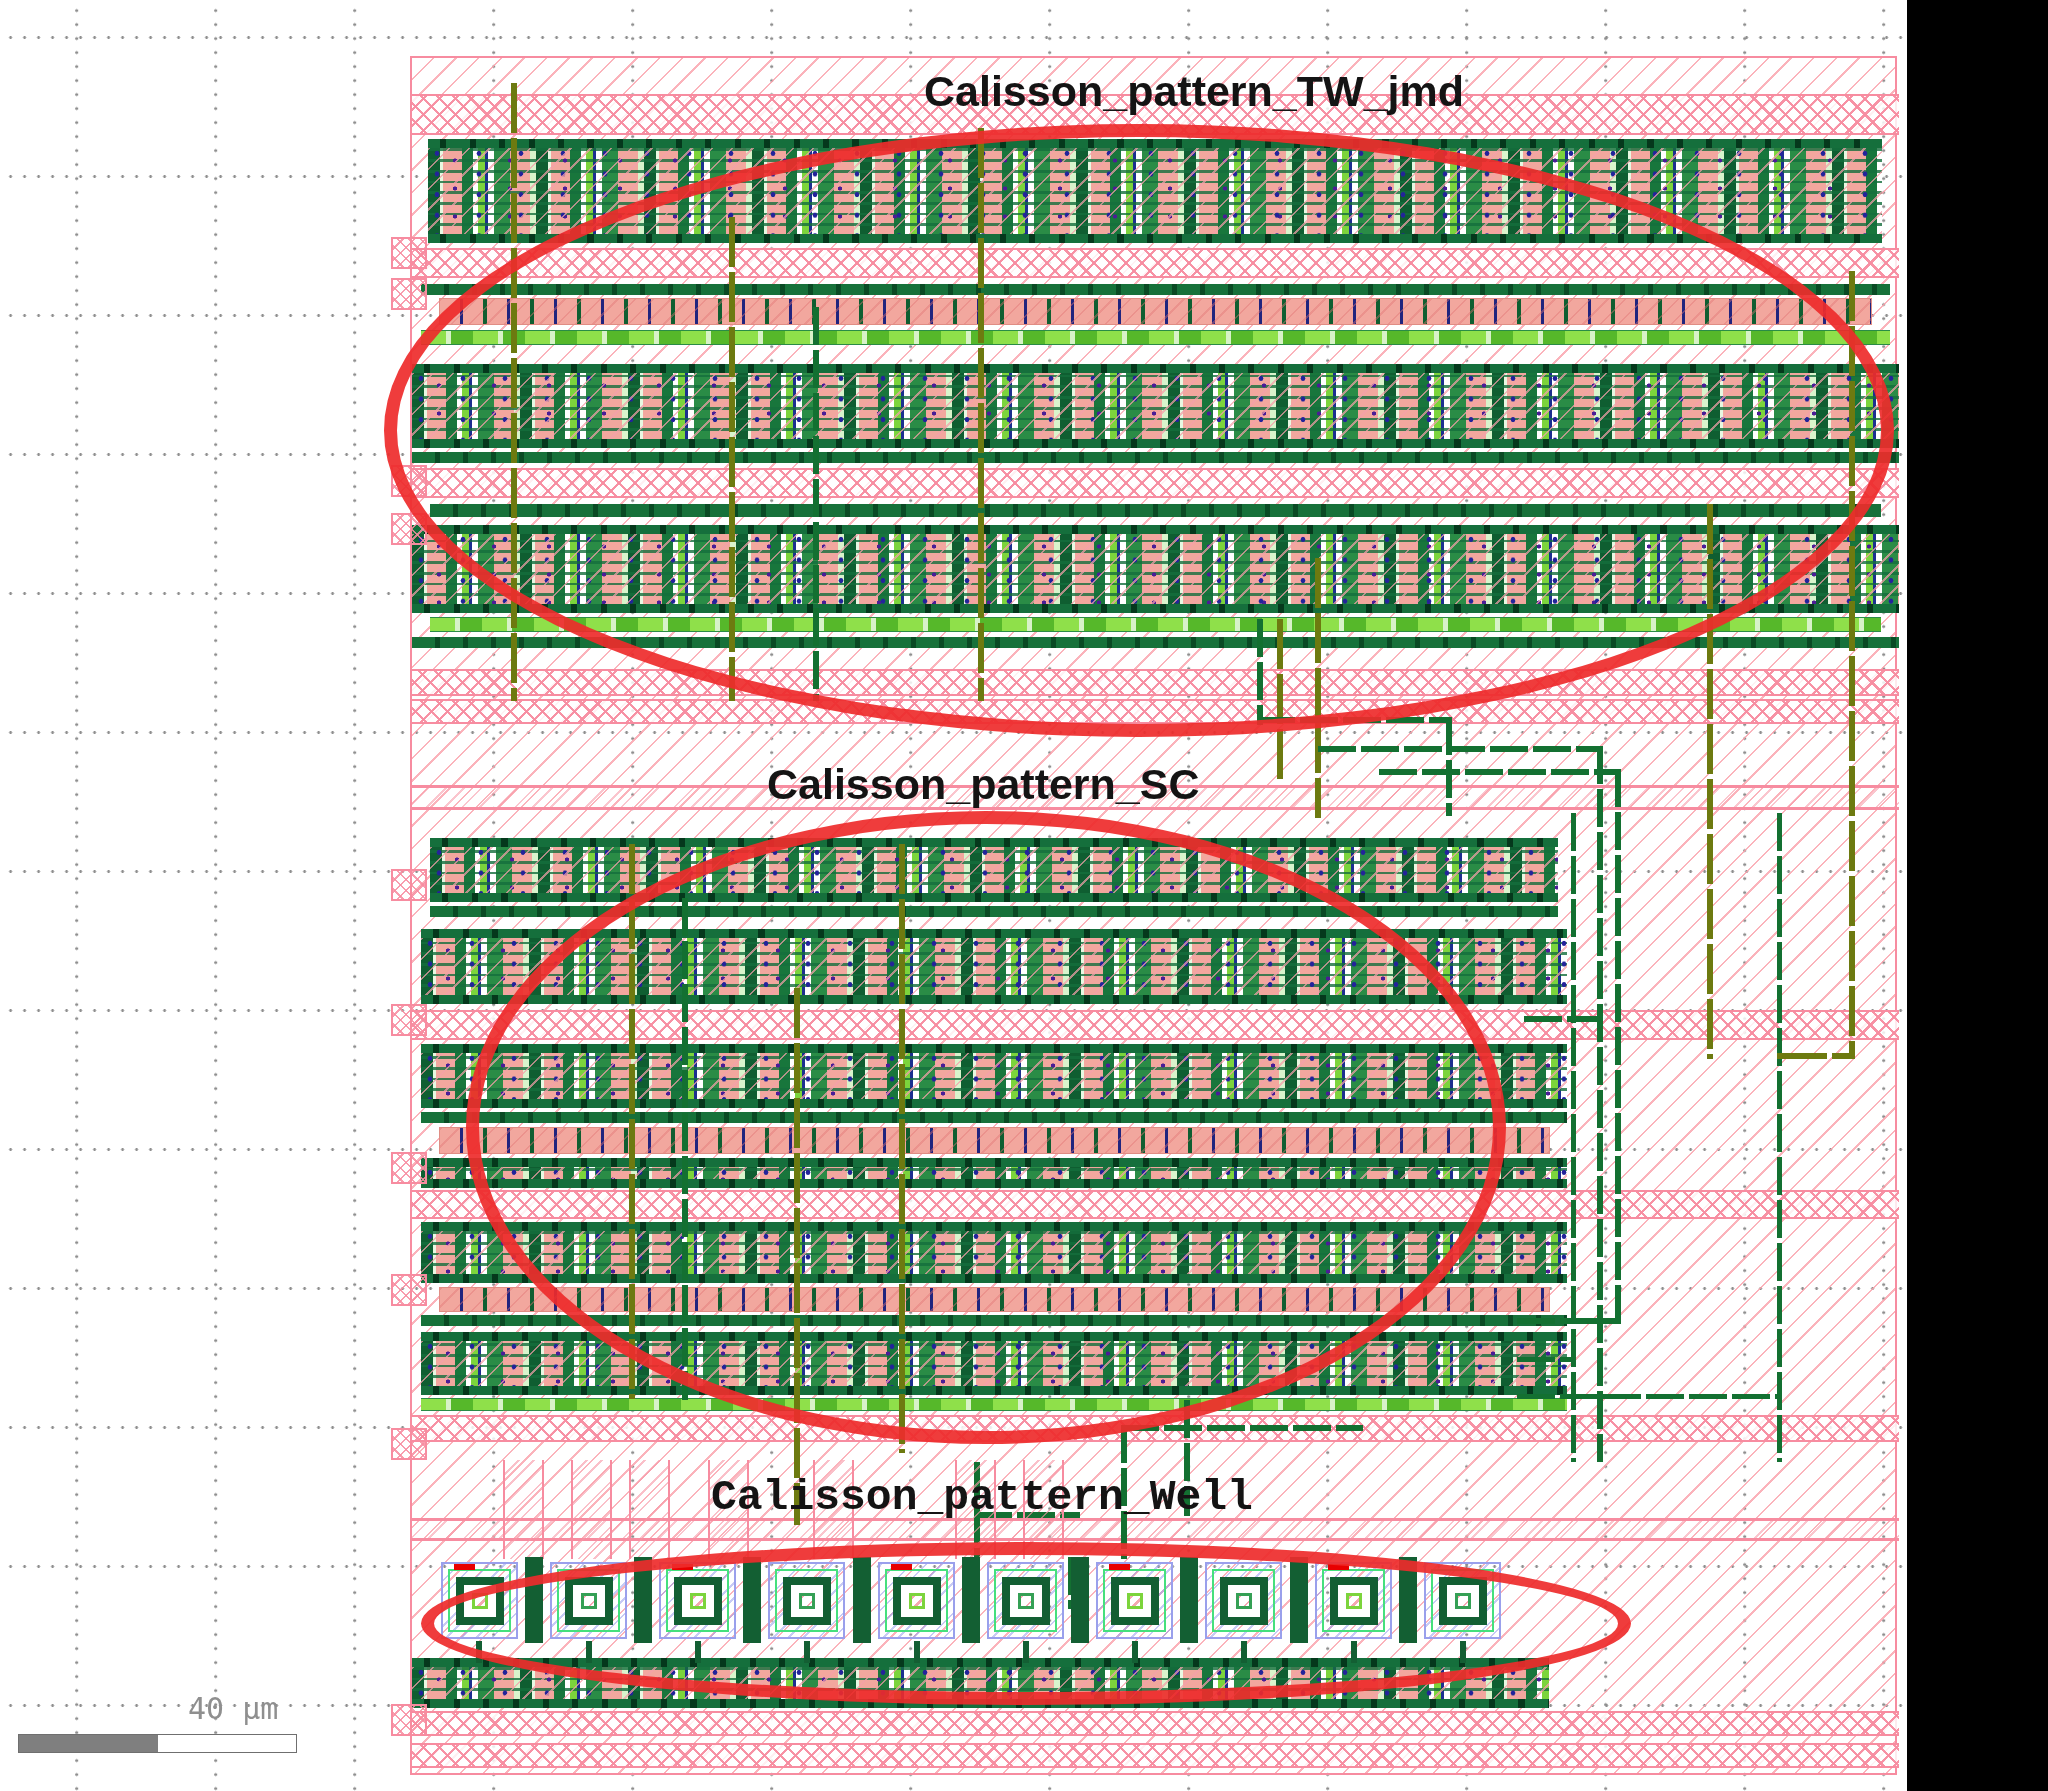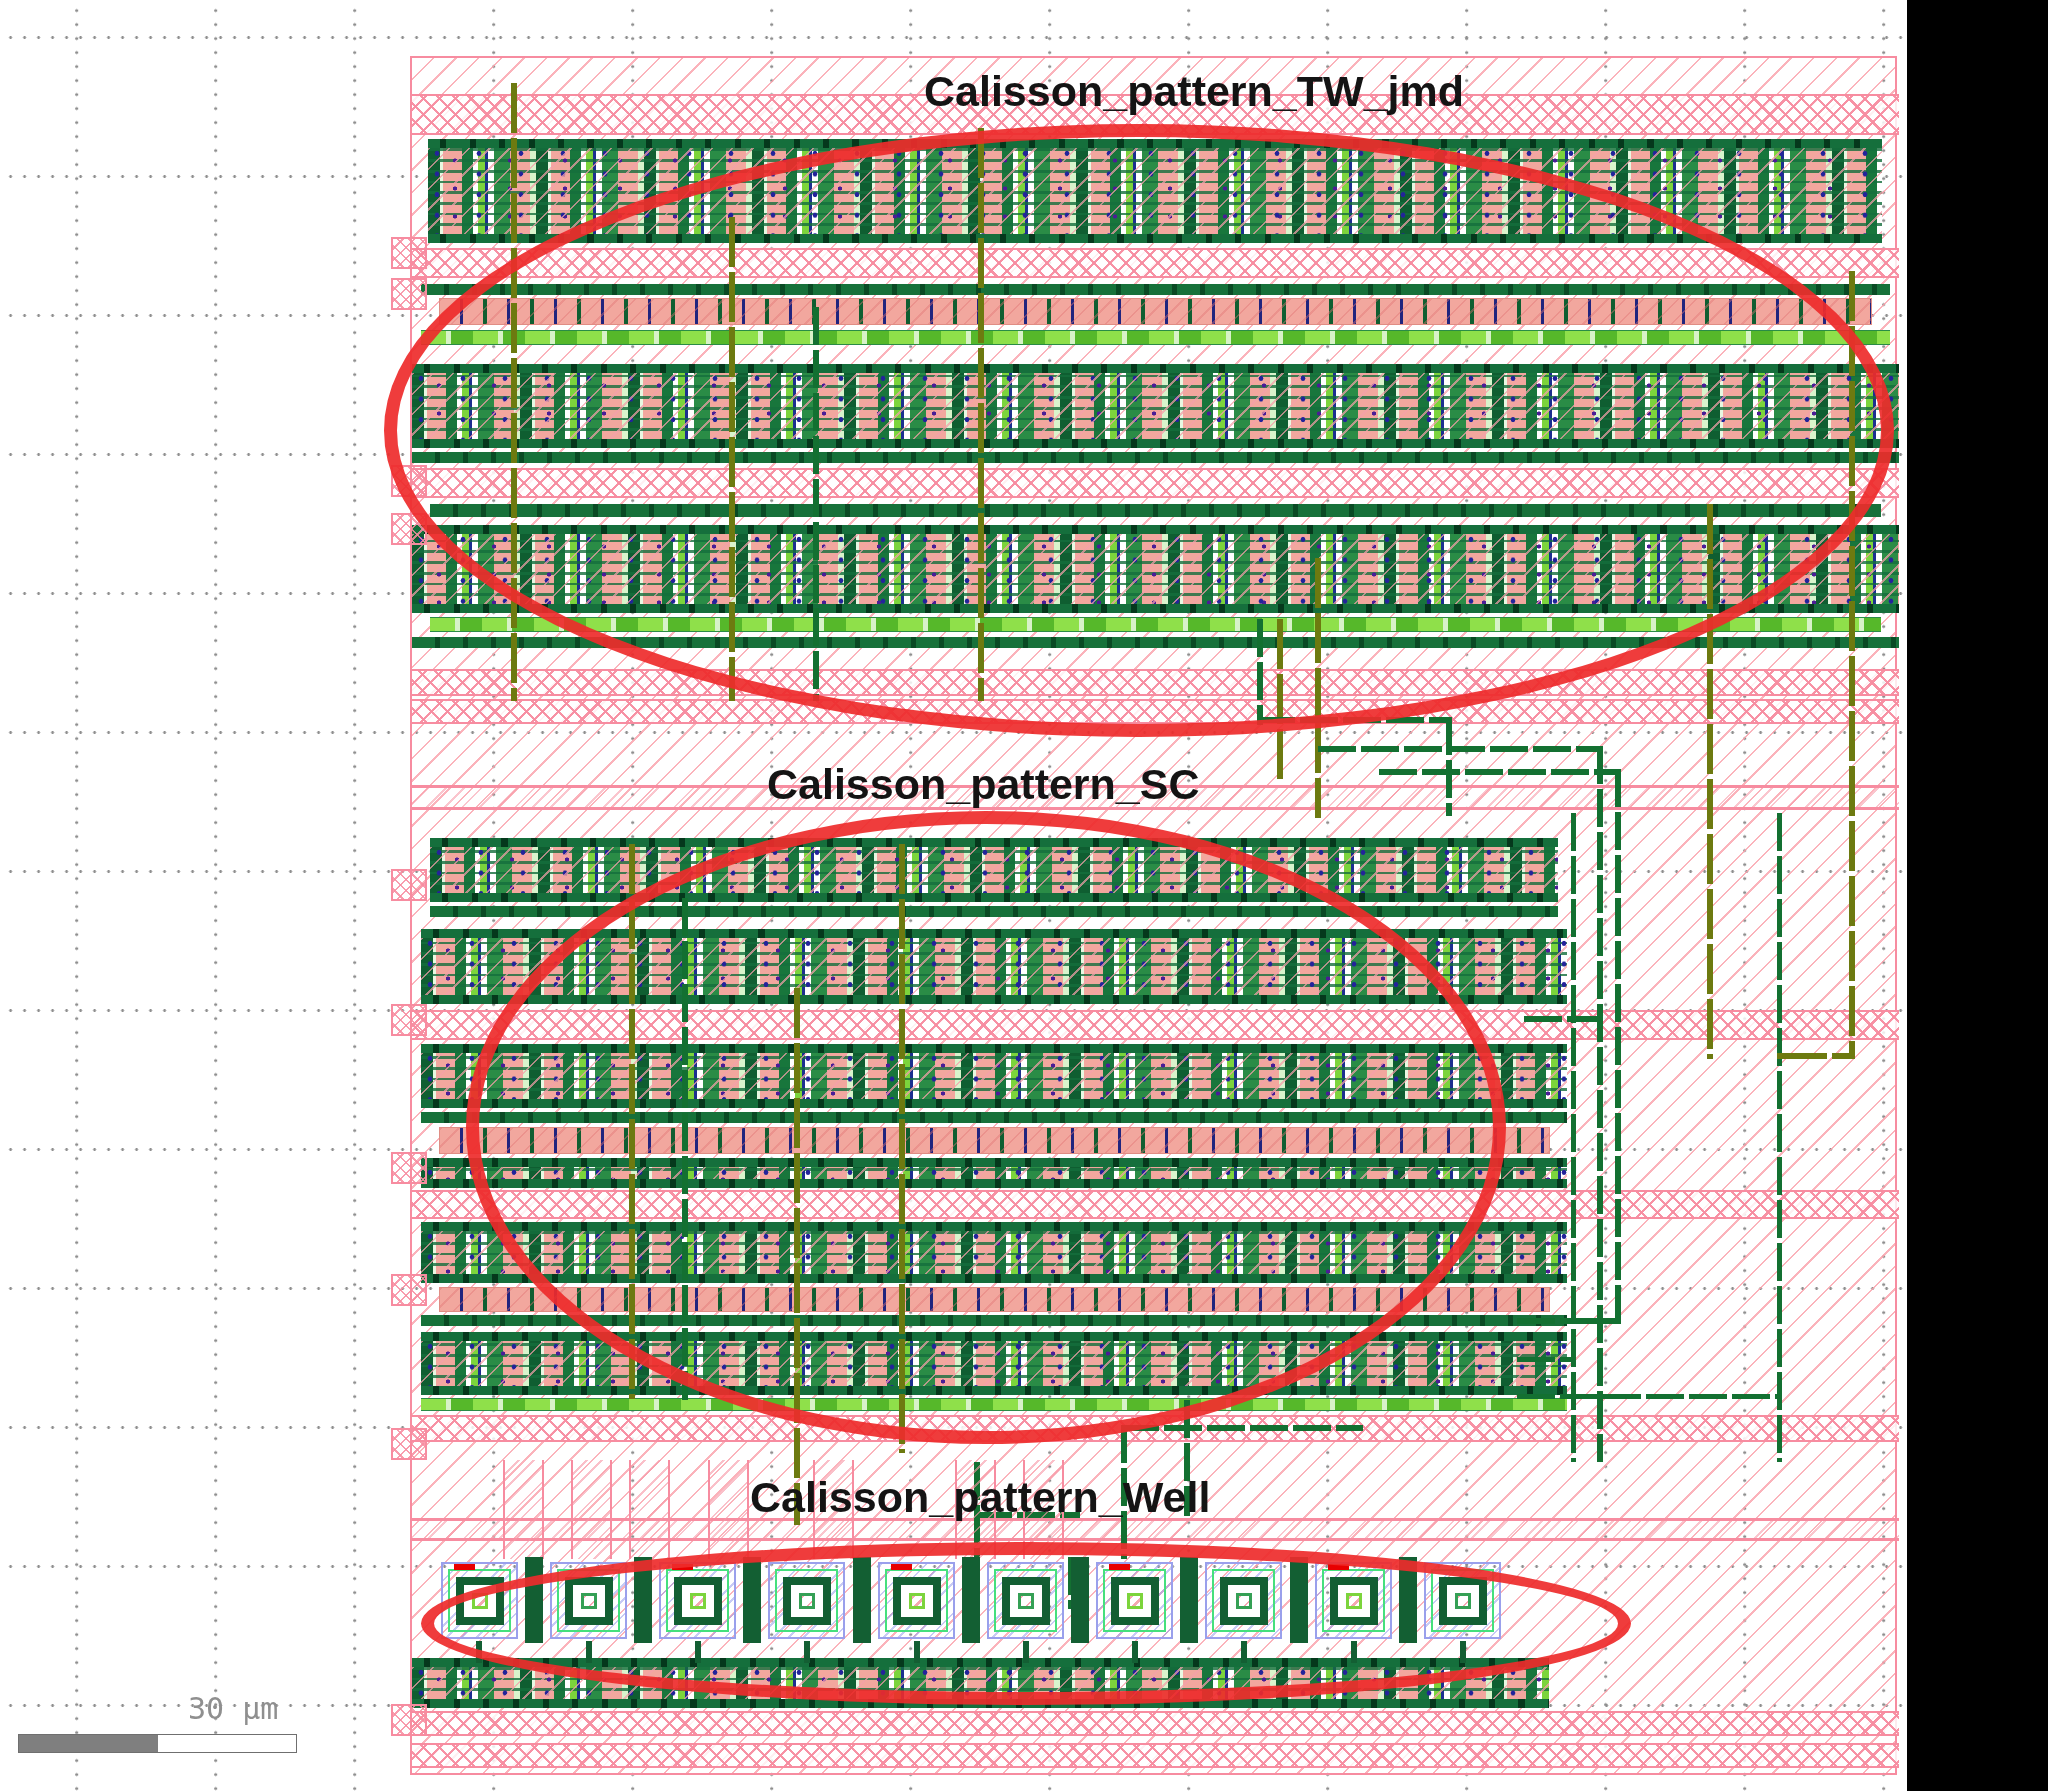--- a/index.html
+++ b/index.html
@@ -301,25 +301,25 @@
   </div>
 
   <div id="ellipses">
       <div class="ellipse" style="left: 384px; top: 124px; width: 1510px; height: 613px; position: absolute;"></div>
       <div class="ellipse" style="left: 466px; top: 811px; width: 1040px; height: 633px; position: absolute;"></div>
       <div class="ellipse" style="left: 421px; top: 1542px; width: 1210px; height: 163px; position: absolute;"></div>
     </div>
   <div id="labels">
       <div class="anno-label" style="left: 924px; top: 68px; position: absolute;">Calisson_pattern_TW_jmd</div>
       <div class="anno-label" style="left: 767px; top: 761px; position: absolute;">Calisson_pattern_SC</div>
-      <div class="anno-label" style="left: 750px; top: 1474px; position: absolute;">Calisson_pattern_Well</div>
+      <div class="anno-label" style="left: 711px; top: 1474px; position: absolute; font-family: Liberation Mono, monospace;">Calisson_pattern_Well</div>
     </div>
 
   <div>
-    <div class="sb-text">30 µm</div>
+    <div class="sb-text">40 µm</div>
     <div class="sb-bar">
       <div class="sb-fill"></div>
     </div>
   </div>
 
   <div class="rightbar"></div>
 </div>
 
 
 </body></html>

